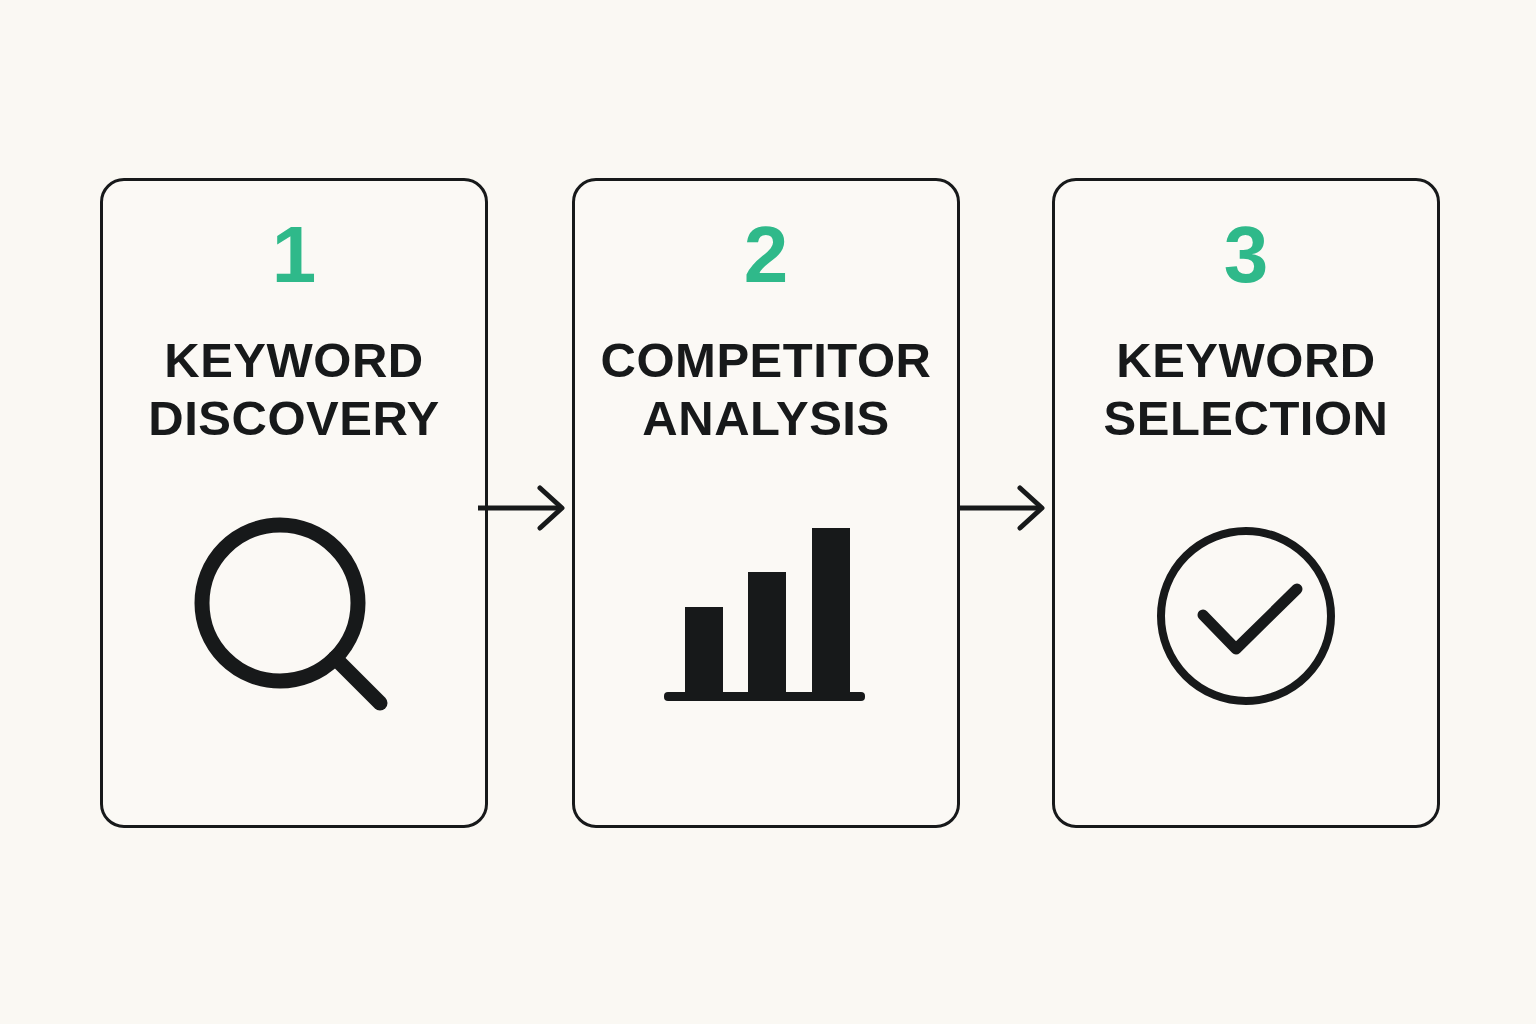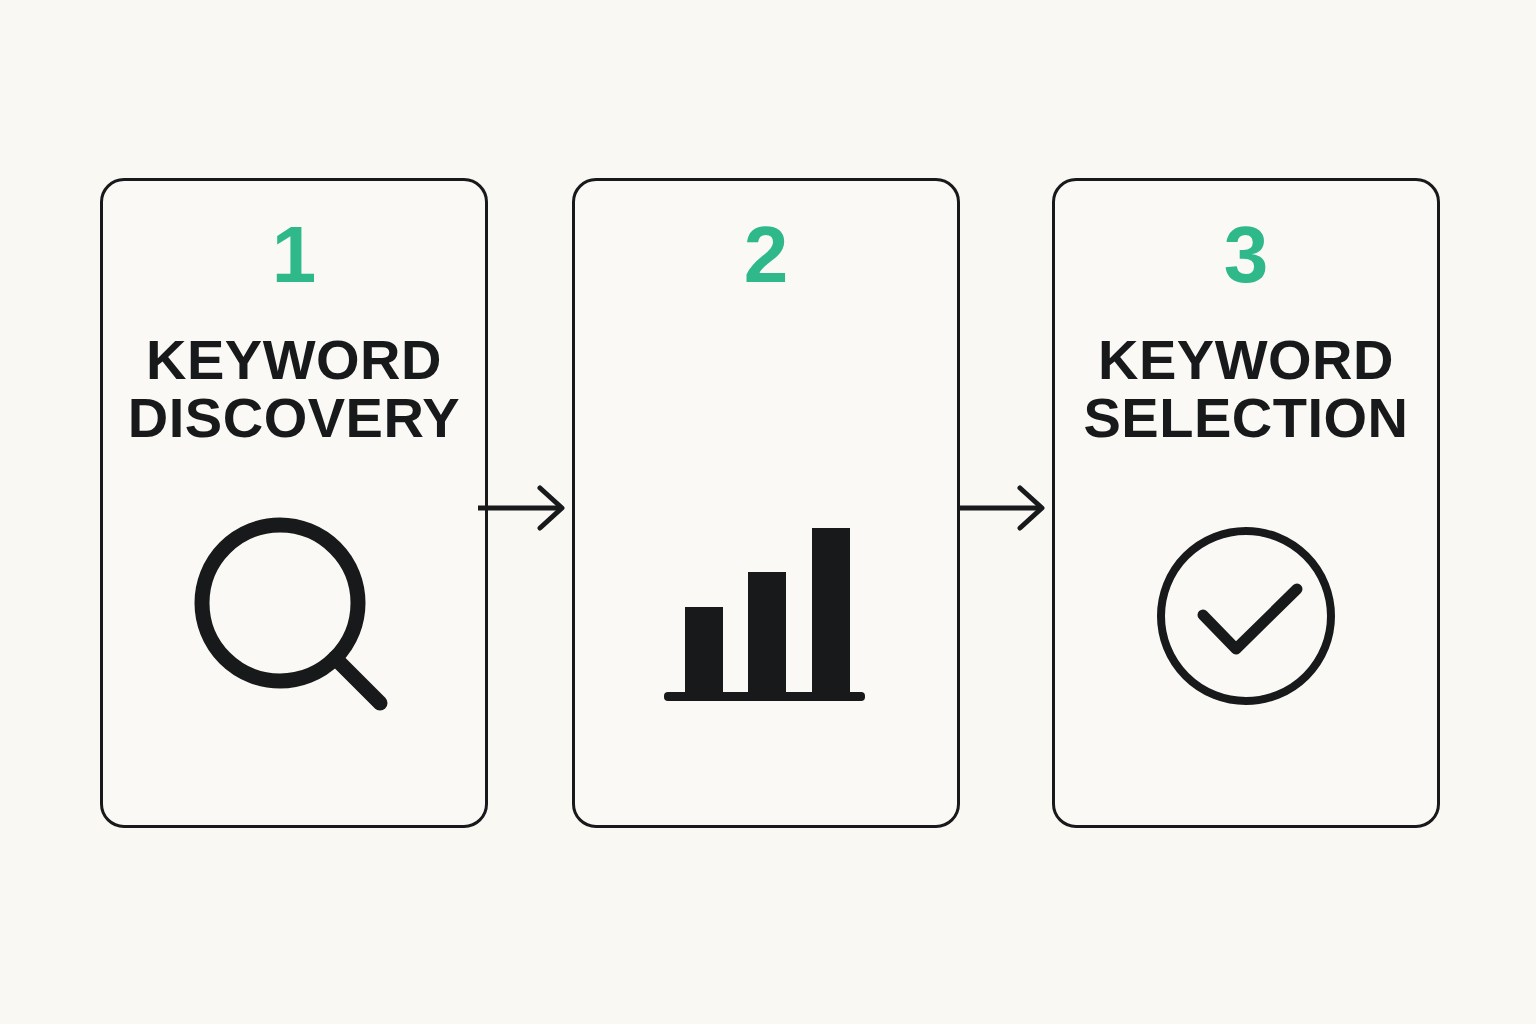--- a/index.html
+++ b/index.html
@@ -45,21 +45,21 @@
     font-size: 80px;
     font-weight: bold;
     line-height: 1;
     letter-spacing: 0px;
     color: #2fb98a;
     user-select: none;
   }
 
   .step-title {
     margin-top: 36px;
-    font-size: 56px;
+    font-size: 49px;
     font-weight: bold;
     line-height: 58px;
     letter-spacing: 0.5px;
     color: #17191a;
     text-align: center;
     text-transform: uppercase;
     padding: 0 12px;
     white-space: pre-line;
   }
 
@@ -110,20 +110,22 @@
 
   <div class="connector conn-1">
     <svg width="96" height="48" viewBox="0 0 96 48">
       <line x1="0" y1="24" x2="82" y2="24" stroke="#17191a" stroke-width="5"></line>
       <polyline points="62,4 84,24 62,44" fill="none" stroke="#17191a" stroke-width="5" stroke-linecap="round" stroke-linejoin="round"></polyline>
     </svg>
   </div>
 
   <div class="step-card card-2">
     <div class="step-number">2</div>
+    <div class="step-title">COMPETITOR
+ANALYSIS</div>
     <div class="step-icon">
       <svg width="205" height="200" viewBox="0 0 205 200">
         <rect id="bar-0" x="21" y="91" width="38" height="85" fill="#17191a"></rect>
         <rect id="bar-1" x="84" y="56" width="38" height="120" fill="#17191a"></rect>
         <rect id="bar-2" x="148" y="12" width="38" height="164" fill="#17191a"></rect>
         <rect x="0" y="176" width="201" height="9" rx="4" fill="#17191a"></rect>
       </svg>
     </div>
   </div>
 

